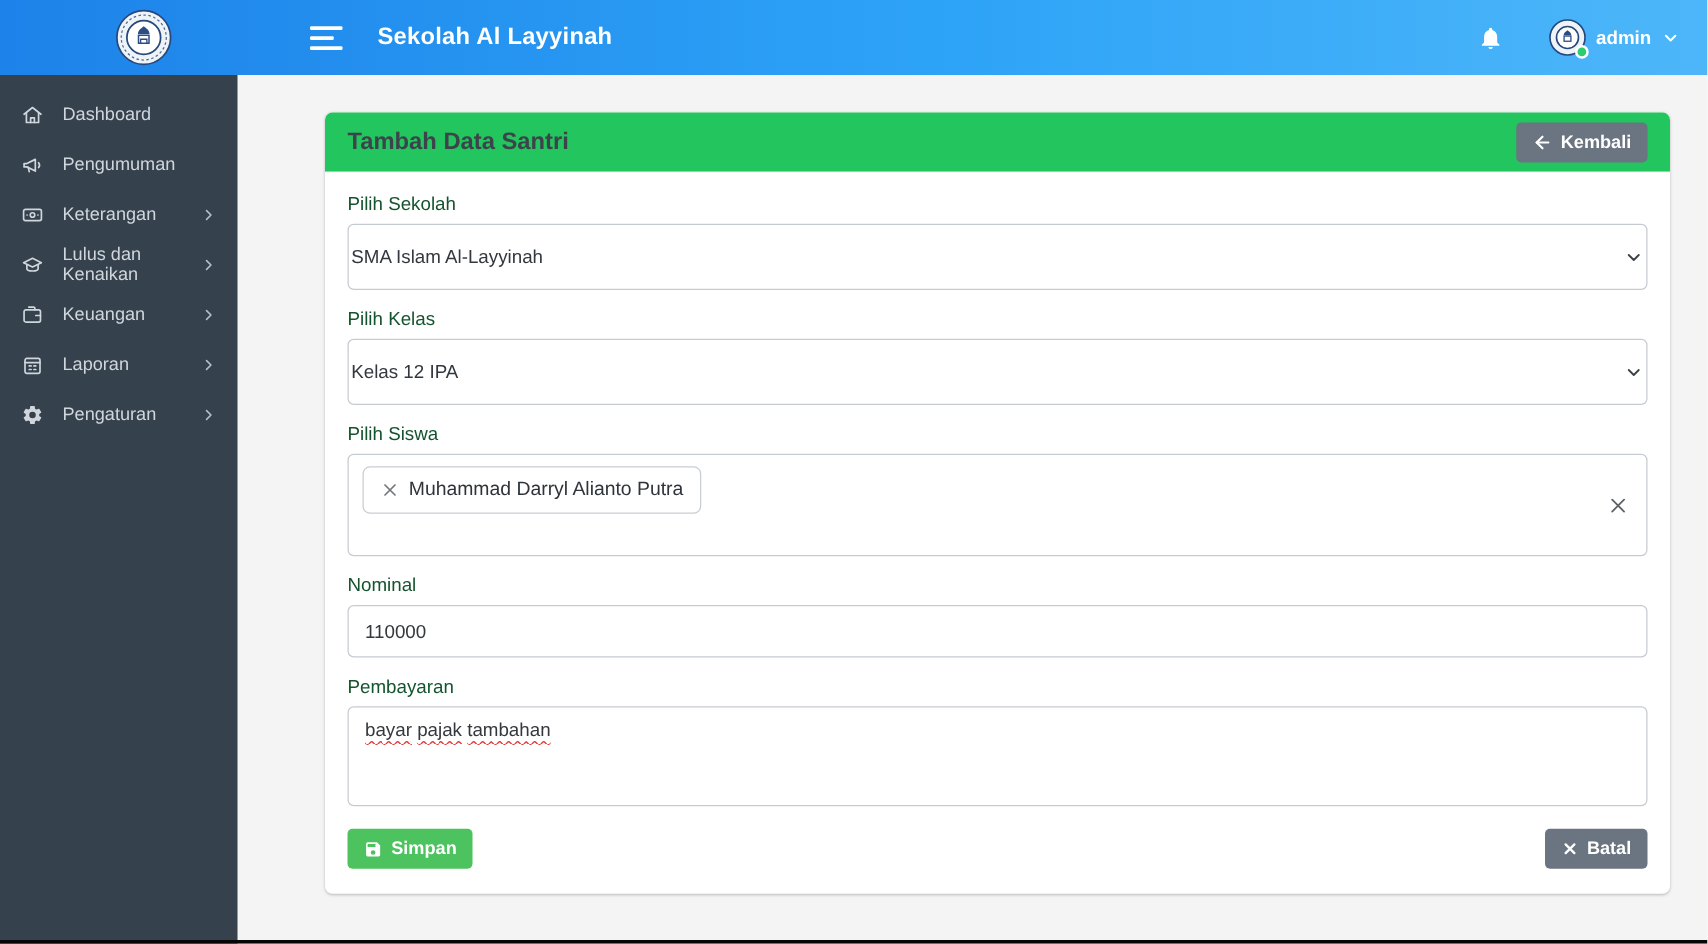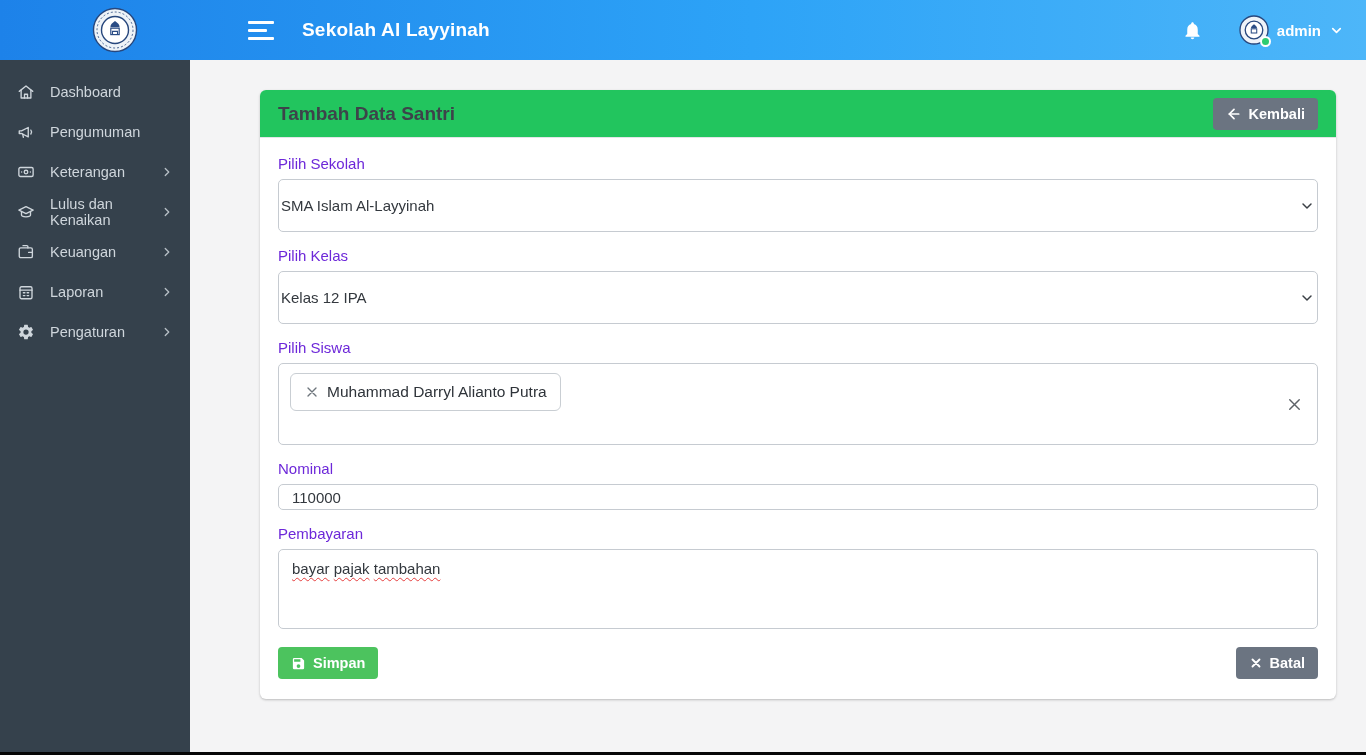--- a/index.html
+++ b/index.html
@@ -42,27 +42,27 @@
     background:#22c55e; border-bottom:1px solid #e3e5e7; border-radius:6px 6px 0 0; padding:10px 18px; height:48px; }
   .card-title { font-size:19px; font-weight:bold; color:#3d434a; }
   .btn { display:inline-flex; align-items:center; gap:7px; border:none; border-radius:4px;
     color:#fff; font-weight:bold; font-size:14.5px; padding:8px 13px; cursor:pointer; font-family:inherit; }
   .btn svg { display:block; }
   .btn-secondary { background:#6b7481; }
   .btn-success { background:#4cc35e; }
   .card-body { padding:17px 18px 20px; }
 
   .form-group { margin-bottom:15px; }
-  .form-label { display:block; font-size:15px; color:#6d28d9; margin-bottom:7px; }
+  .form-label { display:block; font-size:15px; color:#14532d; margin-bottom:7px; }
   .select, .text-input, .multi-select, .textarea {
     width:100%; border:1px solid #c6cbd1; border-radius:5px; background:#fff;
     font-size:15px; color:#33383e; font-family:inherit; }
   .select { height:53px; display:flex; align-items:center; justify-content:space-between; padding:0 2px; cursor:pointer; }
   .select .chev svg { width:16px; height:16px; display:block; }
-  .text-input { height:26px; padding:0 13px; outline:none; }
+  .text-input { height:42px; padding:0 13px; outline:none; }
   .multi-select { min-height:82px; padding:9px 40px 9px 11px; position:relative; cursor:text; }
   .chip { display:inline-flex; align-items:center; gap:7px; border:1px solid #c9ced3; border-radius:6px;
     padding:9px 13px; font-size:15.5px; color:#2f343a; background:#fff; }
   .chip .chip-x { display:flex; cursor:pointer; }
   .ms-clear { position:absolute; right:13px; top:31px; cursor:pointer; display:flex; }
   .textarea { height:80px; padding:9px 13px; line-height:1.35; }
   .misspell { text-decoration-line:underline; text-decoration-style:wavy; text-decoration-color:#e53e3e;
     text-decoration-thickness:1px; text-underline-offset:3px; }
   .actions { display:flex; justify-content:space-between; gap:8px; margin-top:18px; }
 </style>

